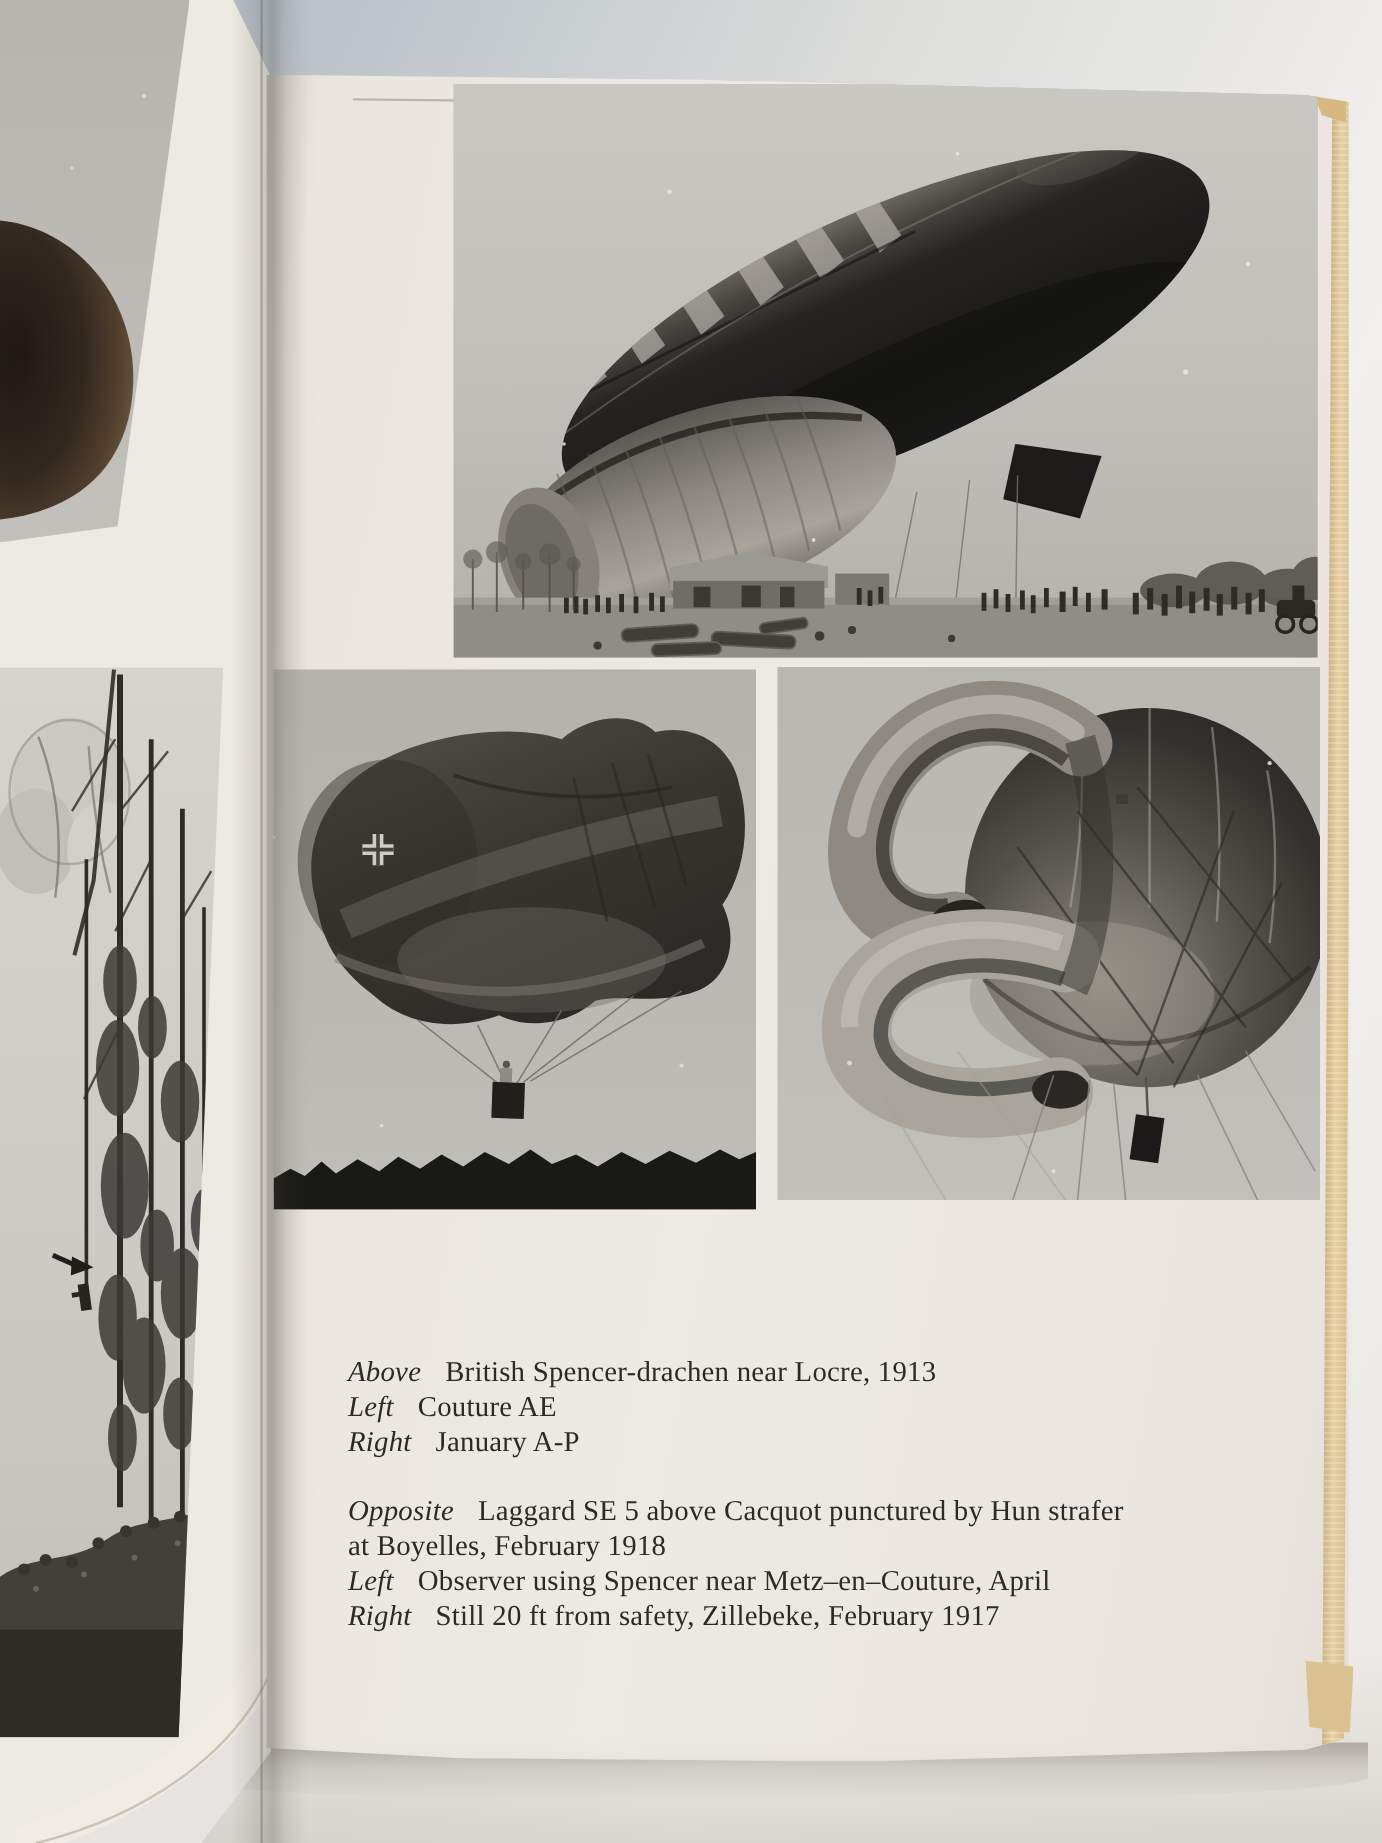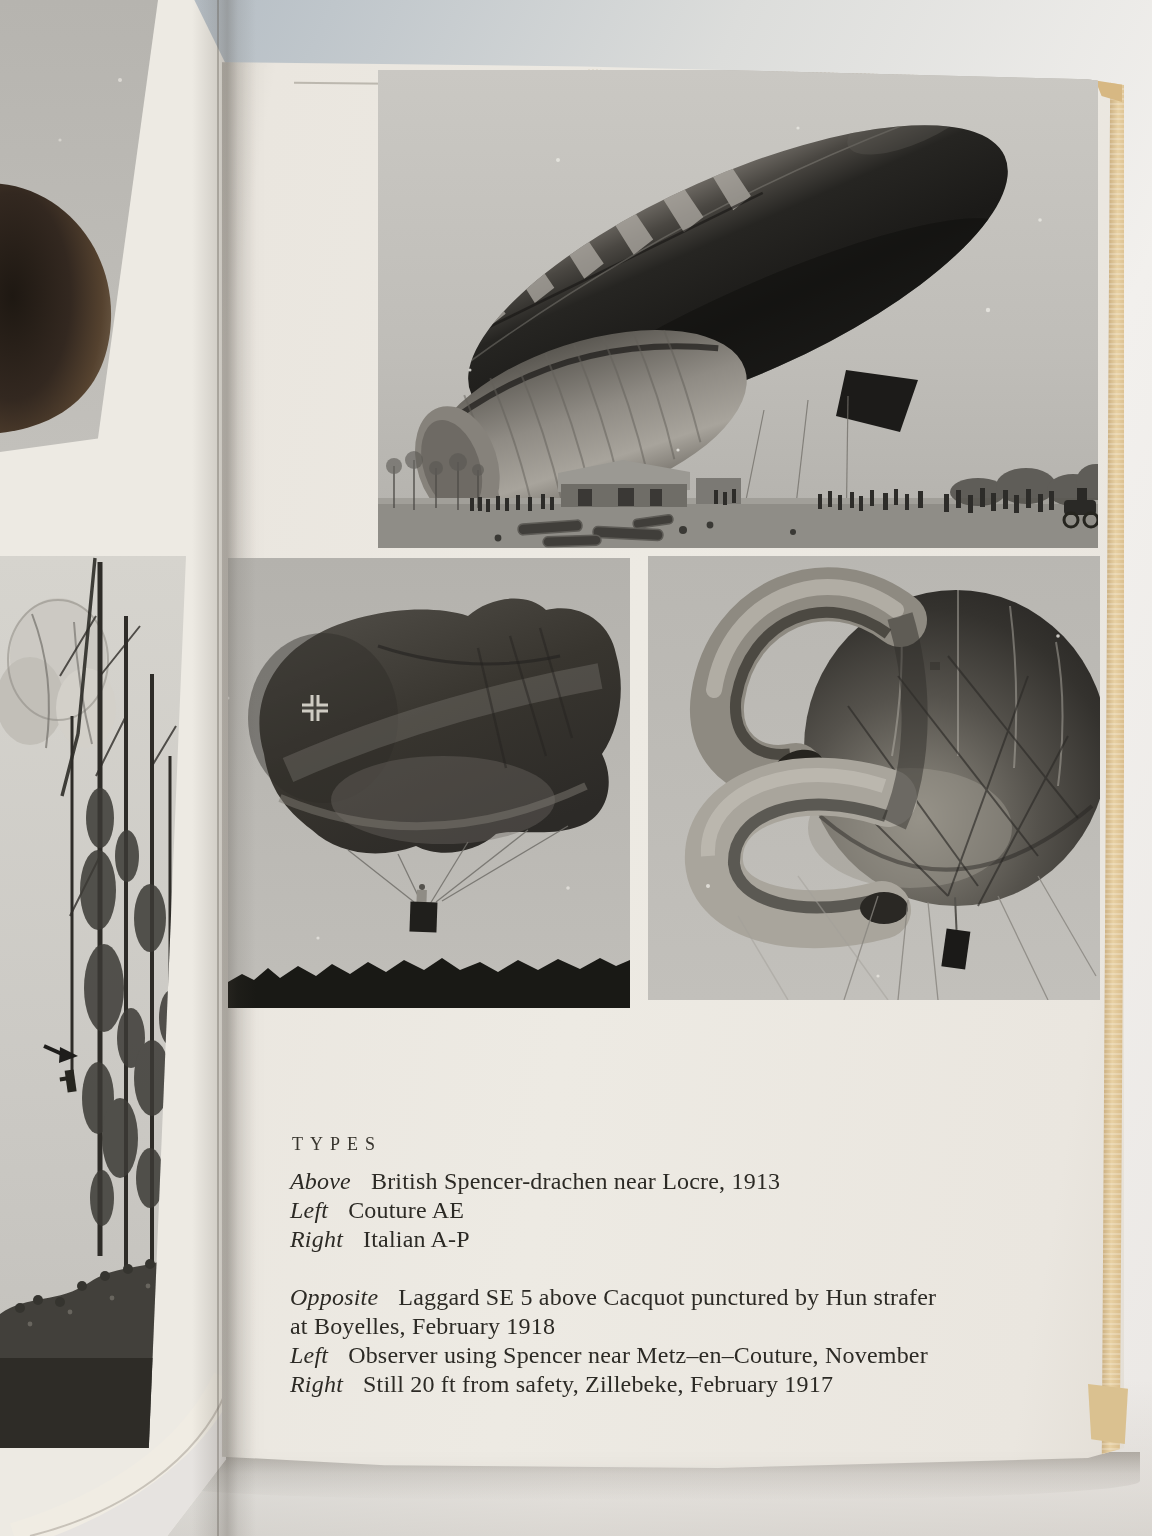--- a/index.html
+++ b/index.html
@@ -478,38 +478,37 @@
         </g>
         <g fill="#e6e4de" opacity=".85">
           <circle cx="60" cy="330" r="2"></circle>
             <circle cx="410" cy="80" r="1.8"></circle>
             <circle cx="230" cy="420" r="1.6"></circle>
         </g>
       </svg>
     </div>
 
     <div class="abs captions">
-      <div class="cap-heading">TYPES</div>
 
       <div class="cap-entry">
         <span class="cap-label">Above</span><span class="cap-text">British Spencer-drachen near Locre, 1913</span>
       </div>
       <div class="cap-entry">
         <span class="cap-label">Left</span><span class="cap-text">Couture AE</span>
       </div>
       <div class="cap-entry">
-        <span class="cap-label">Right</span><span class="cap-text">Italian A-P</span>
+        <span class="cap-label">Right</span><span class="cap-text">January A-P</span>
       </div>
 
       <div class="cap-entry group-start">
         <span class="cap-label">Opposite</span><span class="cap-text">Laggard SE 5 above Cacquot punctured by Hun strafer</span>
         <span class="cap-text2">at Boyelles, February 1918</span>
       </div>
       <div class="cap-entry">
-        <span class="cap-label">Left</span><span class="cap-text">Observer using Spencer near Metz–en–Couture, November</span>
+        <span class="cap-label">Left</span><span class="cap-text">Observer using Spencer near Metz–en–Couture, April</span>
       </div>
       <div class="cap-entry">
         <span class="cap-label">Right</span><span class="cap-text">Still 20 ft from safety, Zillebeke, February 1917</span>
       </div>
     </div>
   </div>
 
   <div class="abs gutter"></div>
   <div class="abs gutter-crease"></div>
   <div class="abs cover-board"></div>

